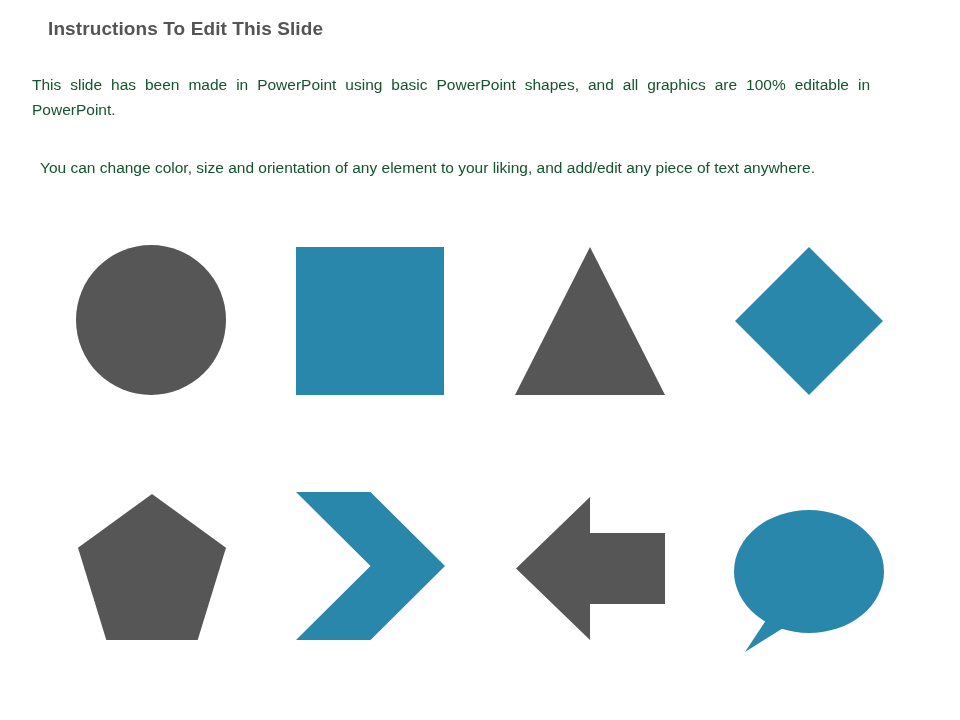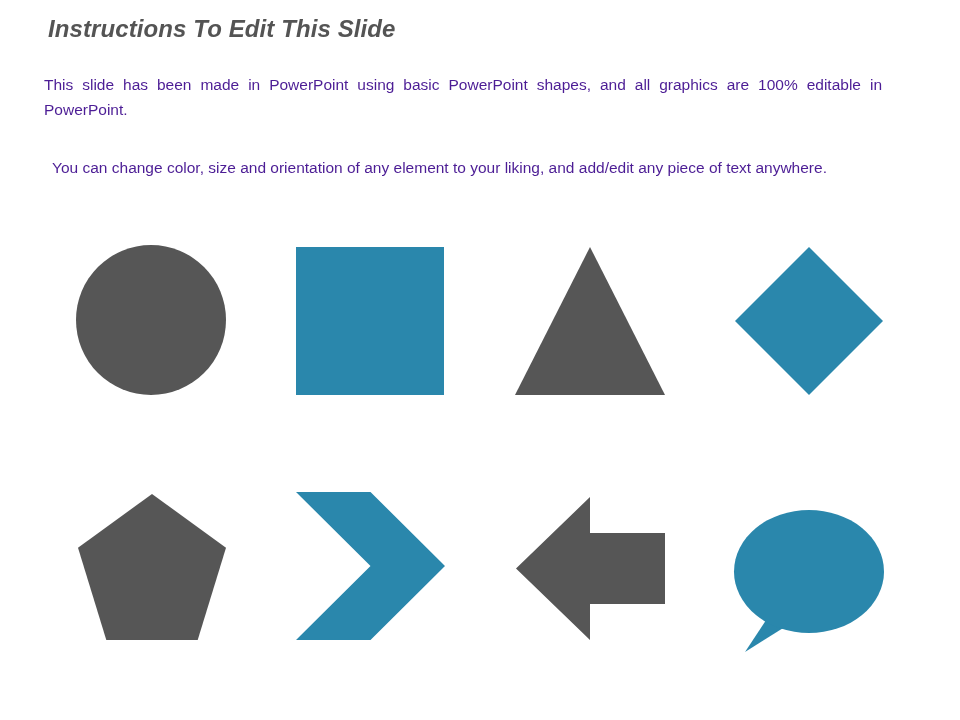--- a/index.html
+++ b/index.html
@@ -20,35 +20,34 @@
     background: #ffffff;
     box-sizing: border-box;
   }
 
   
   .title {
     position: absolute;
     left: 48px;
     top: 12px;
     width: 860px;
-    font-size: 24px;
-    font-style: italic;
+    font-size: 19px;
     font-weight: bold;
     color: #545454;
     letter-spacing: 0.1px;
     line-height: 34px;
     white-space: nowrap;
   }
   .body-text {
     position: absolute;
-    left: 44px;
+    left: 32px;
     top: 72px;
     width: 838px;
     font-size: 15.5px;
-    color: #4c1d95;
+    color: #14532d;
     line-height: 25px;
   }
   .para-justified {
     text-align: justify;
     text-justify: inter-word;
     margin: 0;
   }
   .para-justified::after {
     content: "";
     display: inline-block;

